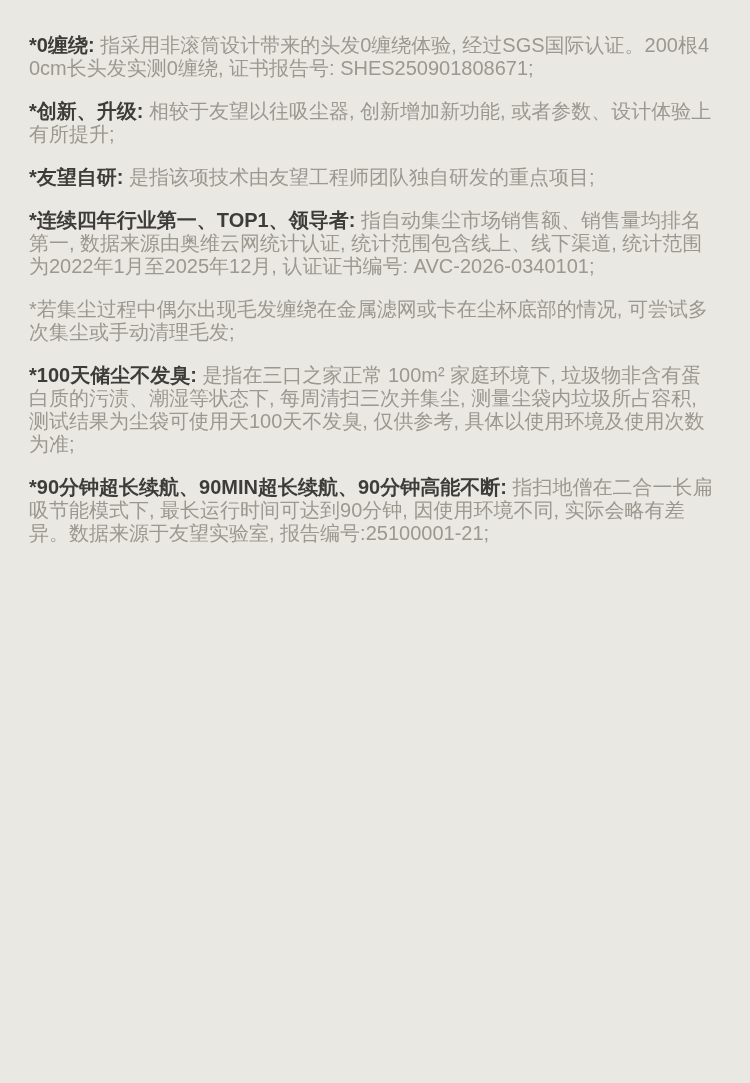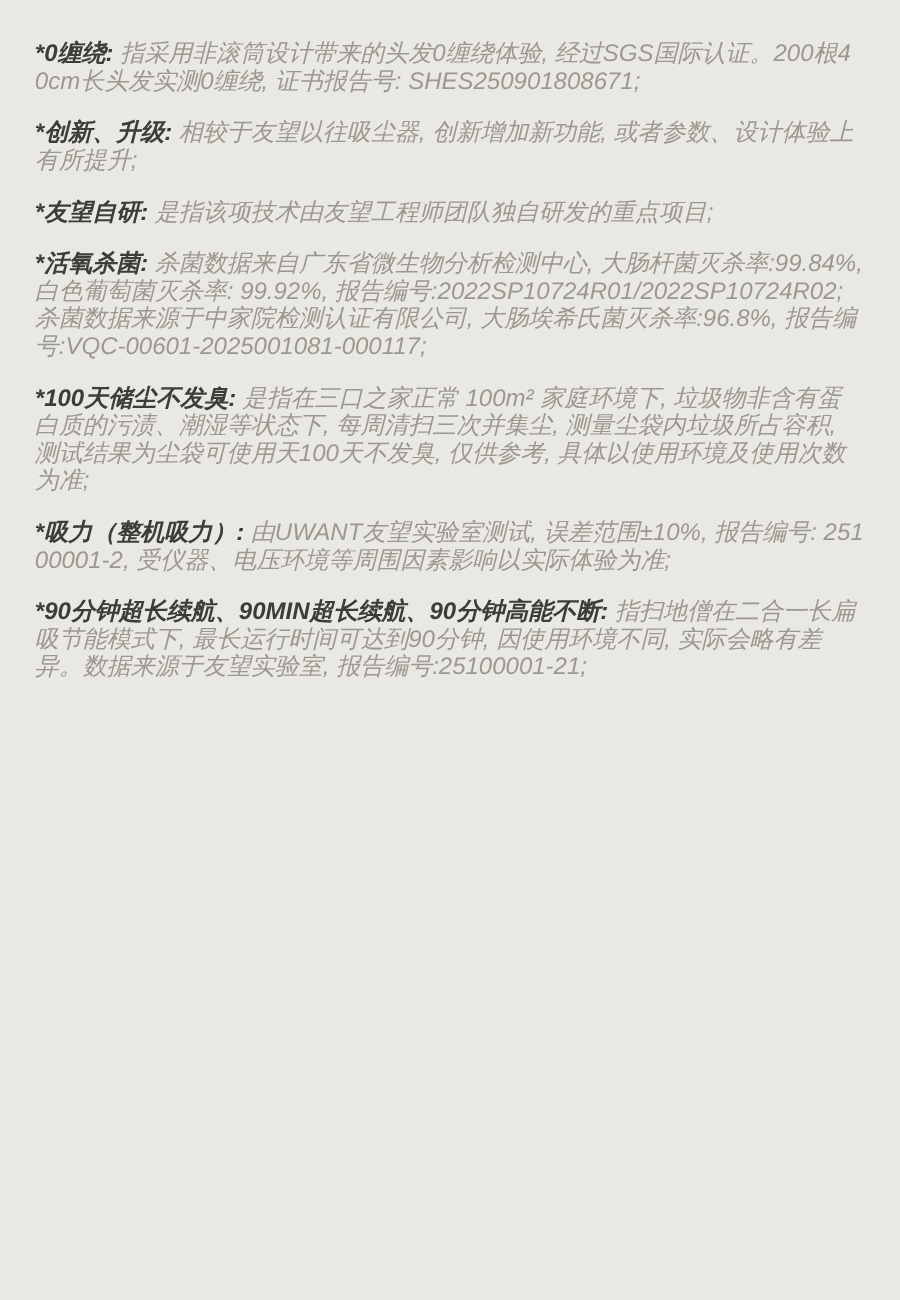--- a/index.html
+++ b/index.html
@@ -12,21 +12,20 @@
     background: #eae8e3;
     overflow: hidden;
     font-family: "Liberation Sans", "DejaVu Sans", sans-serif;
   }
   .disclaimer-panel {
     box-sizing: border-box;
     width: 750px;
     height: 763px;
     padding: 34px 30px 0 29px;
     background: #eae8e3;
-    font-style: italic;
   }
   p.fn {
     margin: 0 0 20px 0;
     font-size: 20px;
     line-height: 23px;
     color: #9b988f;
     text-align: left;
     word-break: break-all;
     overflow-wrap: break-word;
   }
@@ -39,18 +38,18 @@
     font-weight: 400;
   }
 </style>
 </head>
 <body>
 
 <div class="disclaimer-panel">
   <p class="fn"><span class="term">*0缠绕: </span><span class="body-text">指采用非滚筒设计带来的头发0缠绕体验, 经过SGS国际认证。200根40cm长头发实测0缠绕, 证书报告号: SHES250901808671;</span></p>
   <p class="fn"><span class="term">*创新、升级: </span><span class="body-text">相较于友望以往吸尘器, 创新增加新功能, 或者参数、设计体验上有所提升;</span></p>
   <p class="fn"><span class="term">*友望自研: </span><span class="body-text">是指该项技术由友望工程师团队独自研发的重点项目;</span></p>
-  <p class="fn"><span class="term">*活氧杀菌: </span><span class="body-text">杀菌数据来自广东省微生物分析检测中心, 大肠杆菌灭杀率:99.84%,白色葡萄菌灭杀率: 99.92%, 报告编号:2022SP10724R01/2022SP10724R02; 杀菌数据来源于中家院检测认证有限公司, 大肠埃希氏菌灭杀率:96.8%, 报告编号:VQC-00601-2025001081-000117;</span></p>
+  <p class="fn"><span class="term">*连续四年行业第一、TOP1、领导者: </span><span class="body-text">指自动集尘市场销售额、销售量均排名第一, 数据来源由奥维云网统计认证, 统计范围包含线上、线下渠道, 统计范围为2022年1月至2025年12月, 认证证书编号: AVC-2026-0340101;</span></p>
+  <p class="fn"><span class="term"></span><span class="body-text">*若集尘过程中偶尔出现毛发缠绕在金属滤网或卡在尘杯底部的情况, 可尝试多次集尘或手动清理毛发;</span></p>
   <p class="fn"><span class="term">*100天储尘不发臭: </span><span class="body-text">是指在三口之家正常 100m² 家庭环境下, 垃圾物非含有蛋白质的污渍、潮湿等状态下, 每周清扫三次并集尘, 测量尘袋内垃圾所占容积, 测试结果为尘袋可使用天100天不发臭, 仅供参考, 具体以使用环境及使用次数为准;</span></p>
-  <p class="fn"><span class="term">*吸力（整机吸力）: </span><span class="body-text">由UWANT友望实验室测试, 误差范围±10%, 报告编号: 25100001-2, 受仪器、电压环境等周围因素影响以实际体验为准;</span></p>
   <p class="fn"><span class="term">*90分钟超长续航、90MIN超长续航、90分钟高能不断: </span><span class="body-text">指扫地僧在二合一长扁吸节能模式下, 最长运行时间可达到90分钟, 因使用环境不同, 实际会略有差异。数据来源于友望实验室, 报告编号:25100001-21;</span></p>
 
 </div>
 
 </body></html>

